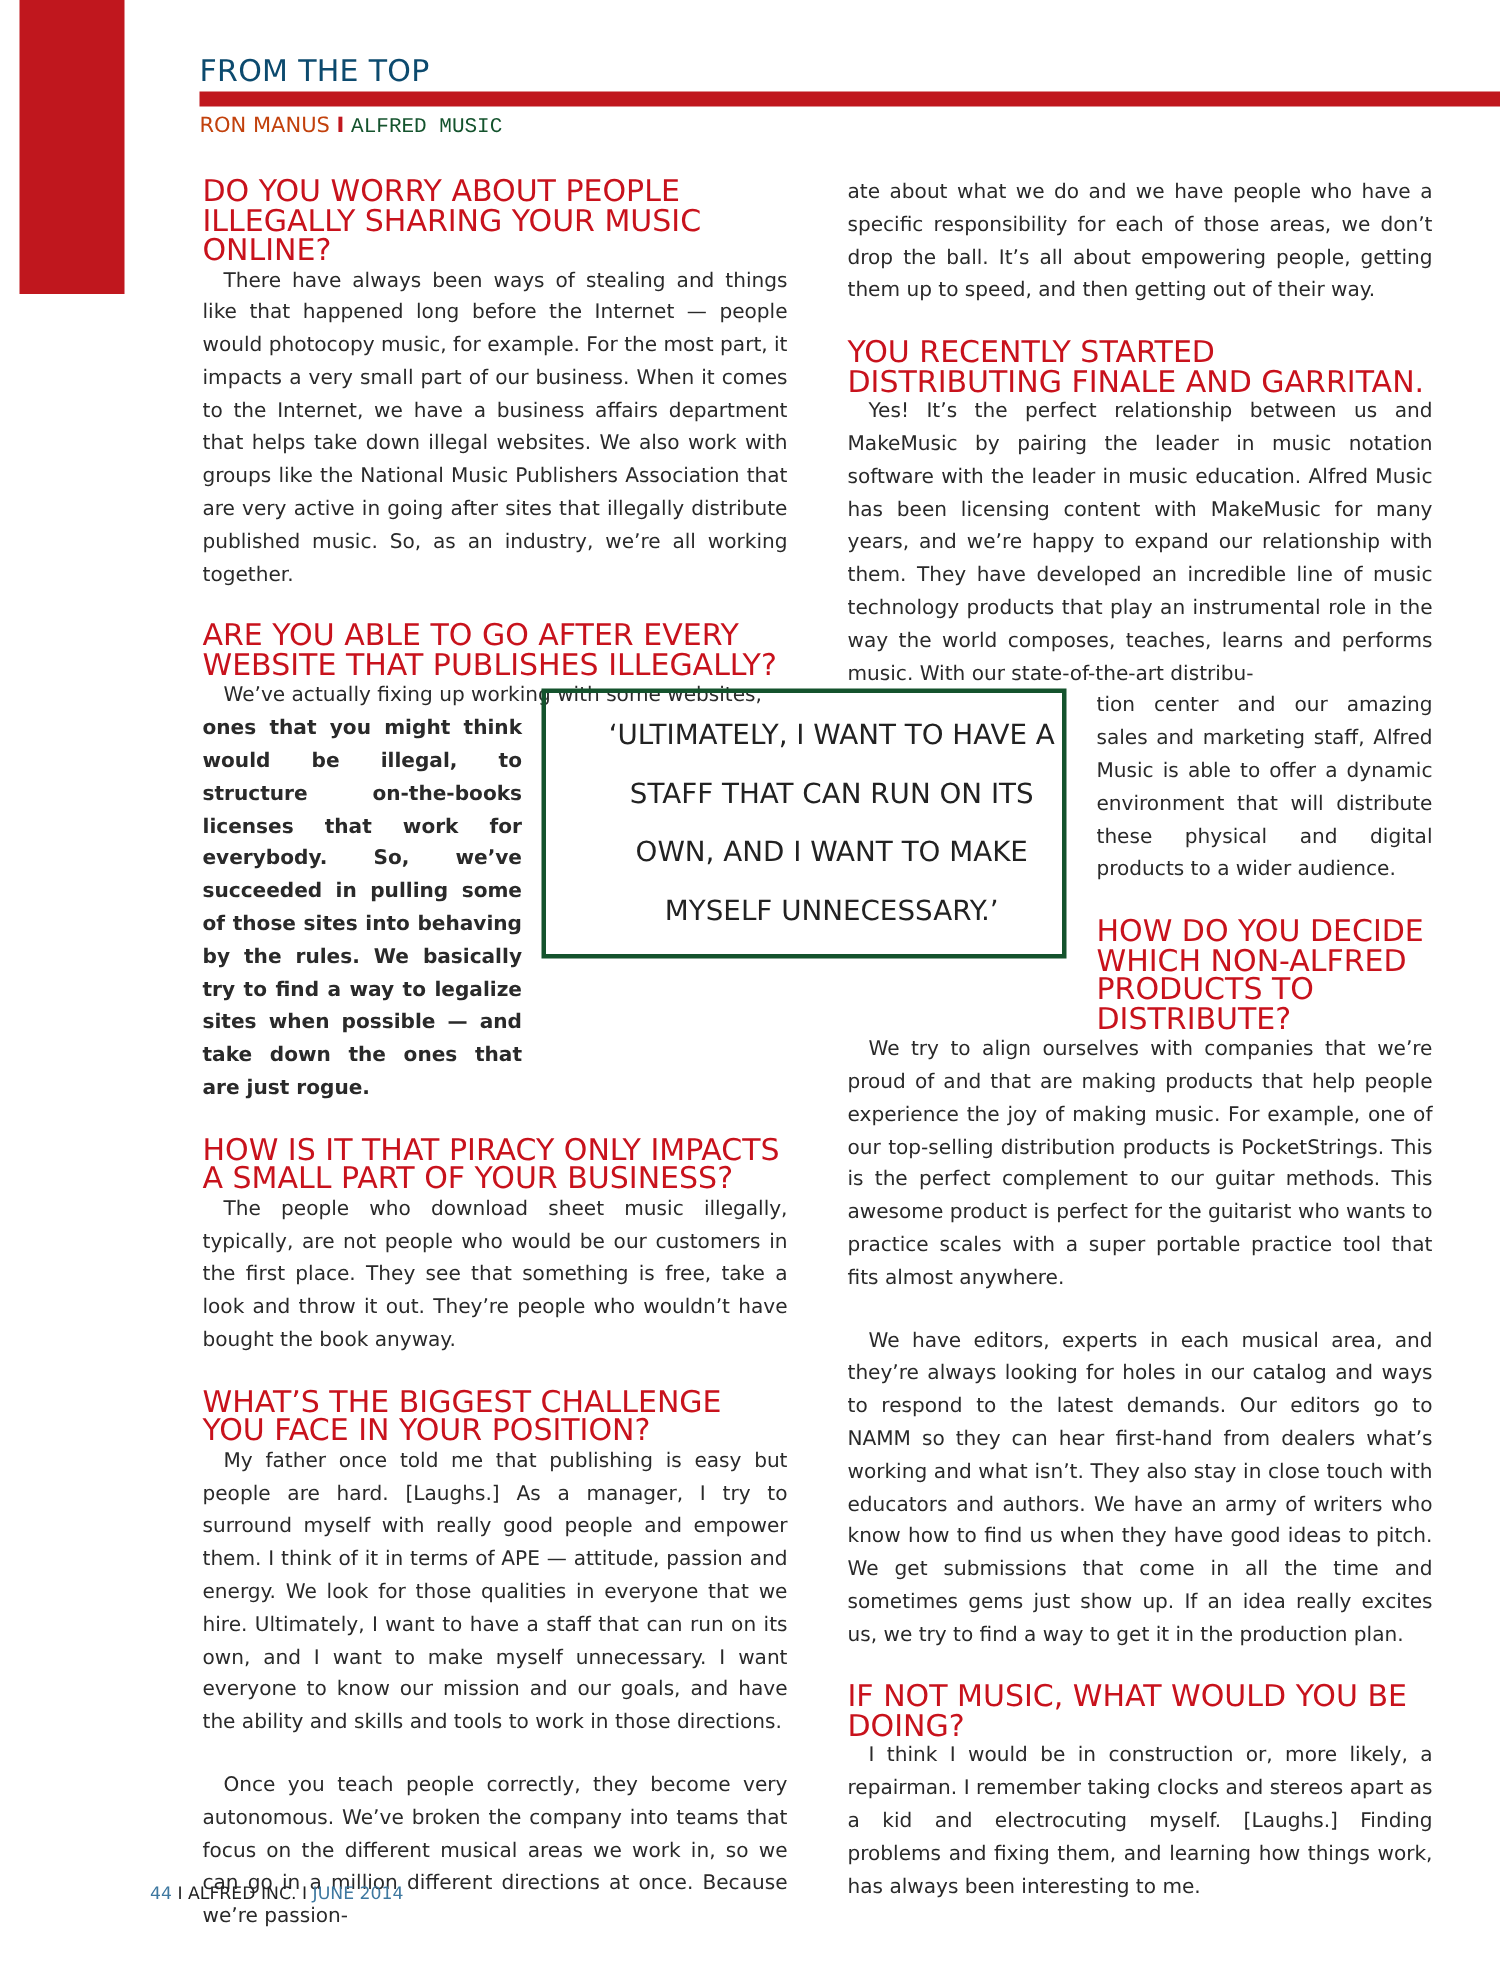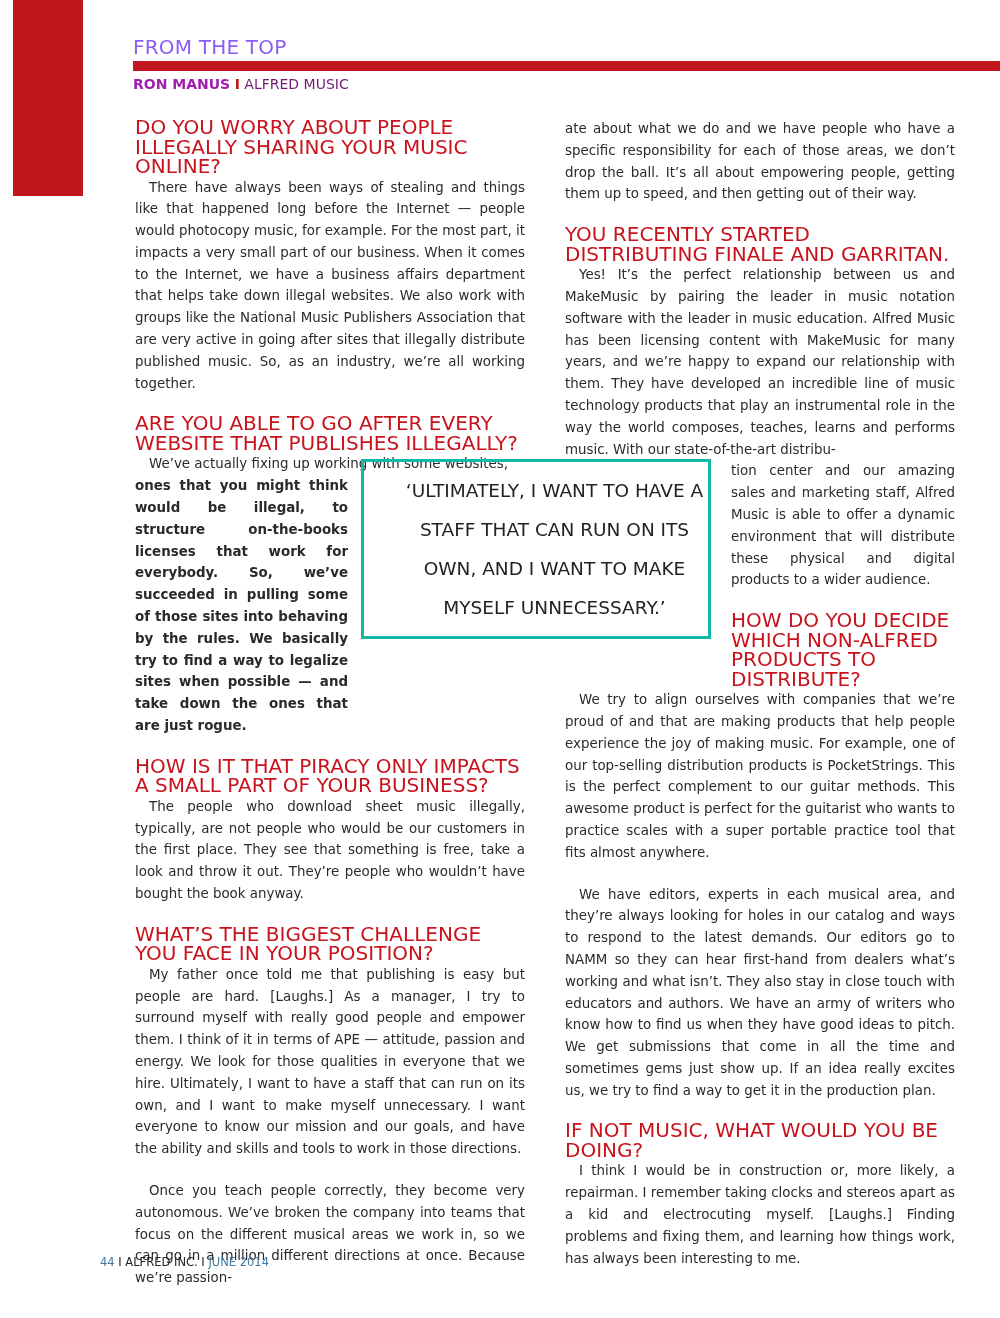--- a/index.html
+++ b/index.html
@@ -1,31 +1,31 @@
 <!DOCTYPE html>
 <html><head>
 <meta charset="utf-8">
 <style>
   html, body { margin:0; padding:0; background:#fff; }
   body { width:1000px; height:1318px; position:relative; overflow:hidden;
          font-family:"DejaVu Sans", sans-serif; color:#2a2a2a; }
   .sidebar-block { position:absolute; left:13px; top:0; width:70px; height:196px; background:#c0171e; }
-  .section-title { position:absolute; left:133px; top:35px; font-size:20px; color:#8b5cf6; letter-spacing:0.2px; }
+  .section-title { position:absolute; left:133px; top:35px; font-size:20px; color:#0c4a6e; letter-spacing:0.2px; }
   .header-rule { position:absolute; left:133px; top:61px; width:867px; height:10px; background:#c0171e; }
   .byline { position:absolute; left:133px; top:76px; font-size:14px; }
-  .byline .name { color:#a21caf;font-weight:bold; }
+  .byline .name { color:#c2410c; }
   .byline .sep { color:#c0171e; font-weight:bold; }
-  .byline .company { color:#701a75; }
+  .byline .company { color:#14532d;font-family:Liberation Mono, monospace; }
   .col { position:absolute; top:118px; width:390px; font-size:13.4px; line-height:21.8px; }
   .col-left { left:135px; }
   .col-right { left:565px; }
   .q { color:#c8121c; font-size:20px; line-height:19.5px; margin:0; text-transform:uppercase; }
   .p { margin:0; text-align:justify; text-indent:14px; }
   .gap { height:20px; }
-  .pullquote { position:absolute; left:361px; top:459px; width:350px; height:180px; border:3px solid #14b8a6;
+  .pullquote { position:absolute; left:361px; top:459px; width:350px; height:180px; border:3px solid #14532d;
                box-sizing:border-box; display:flex; align-items:center; justify-content:center; text-align:center;padding-left:37px; }
   .pullquote-text { font-size:18.5px; line-height:39px; color:#222; width:320px; }
   .footer { position:absolute; left:60px; top:1255px; font-size:11.5px; }
   .footer .page { color:#3e78a0;margin-left:40px; }
   .footer .mag { color:#222; }
   .footer .date { color:#3e78a0; }
   .narrow { width:213px;font-weight:bold; }
   .narrow-right { margin-left:166px; }
 </style>
 </head>

